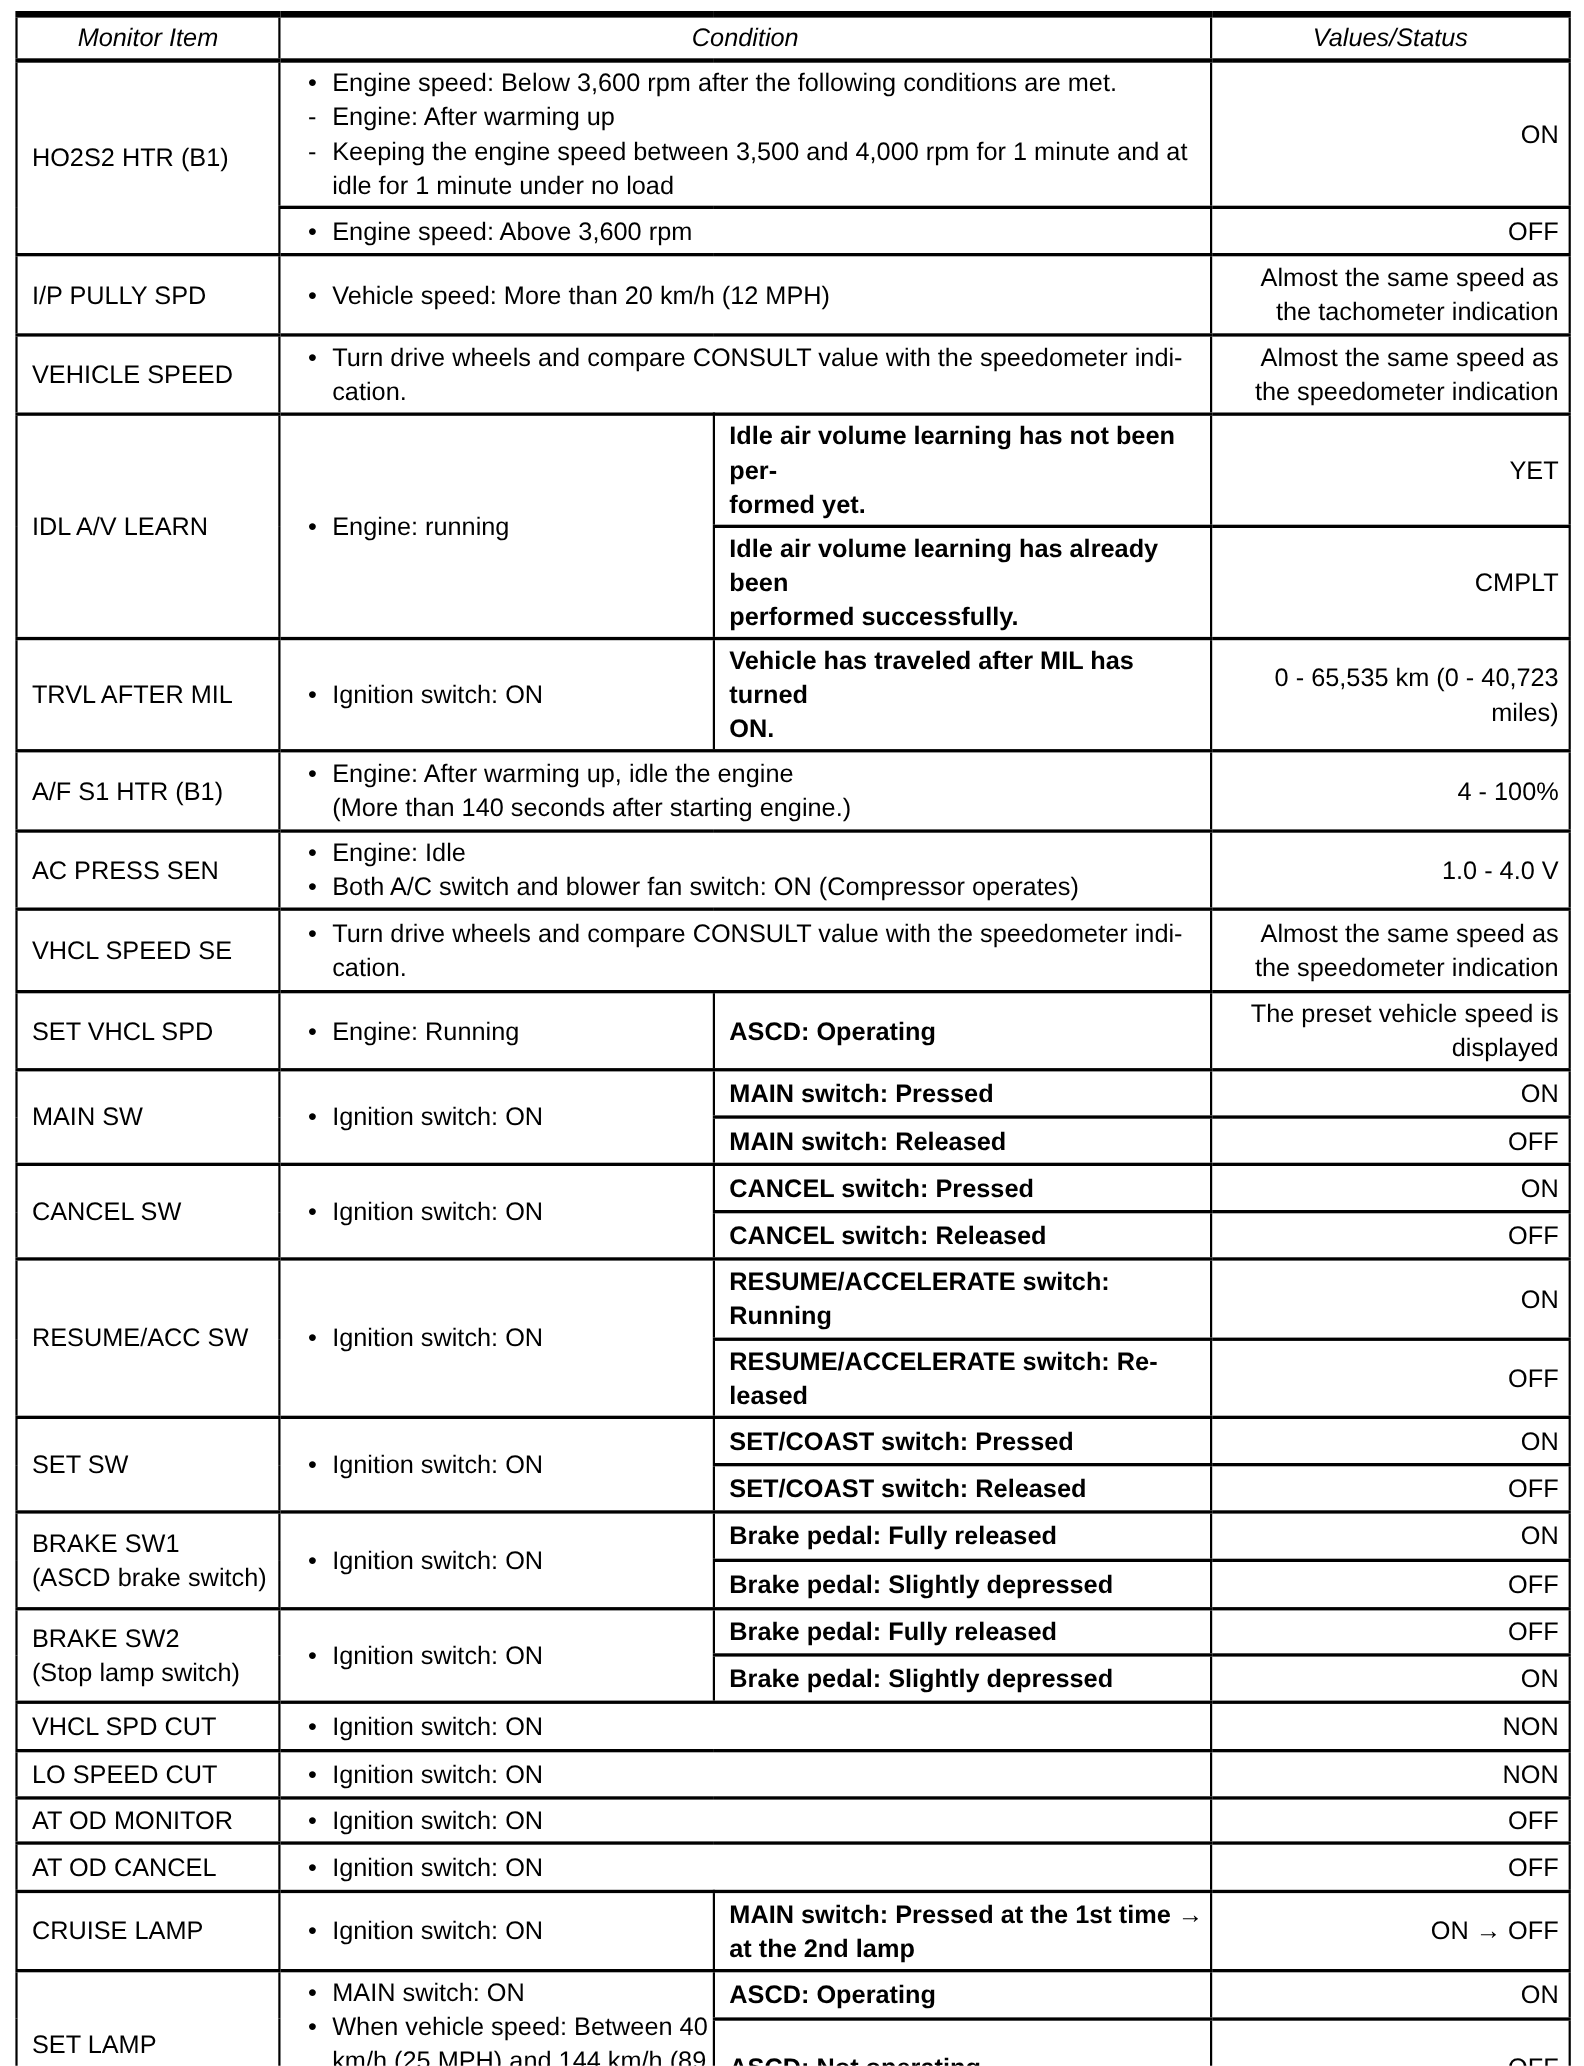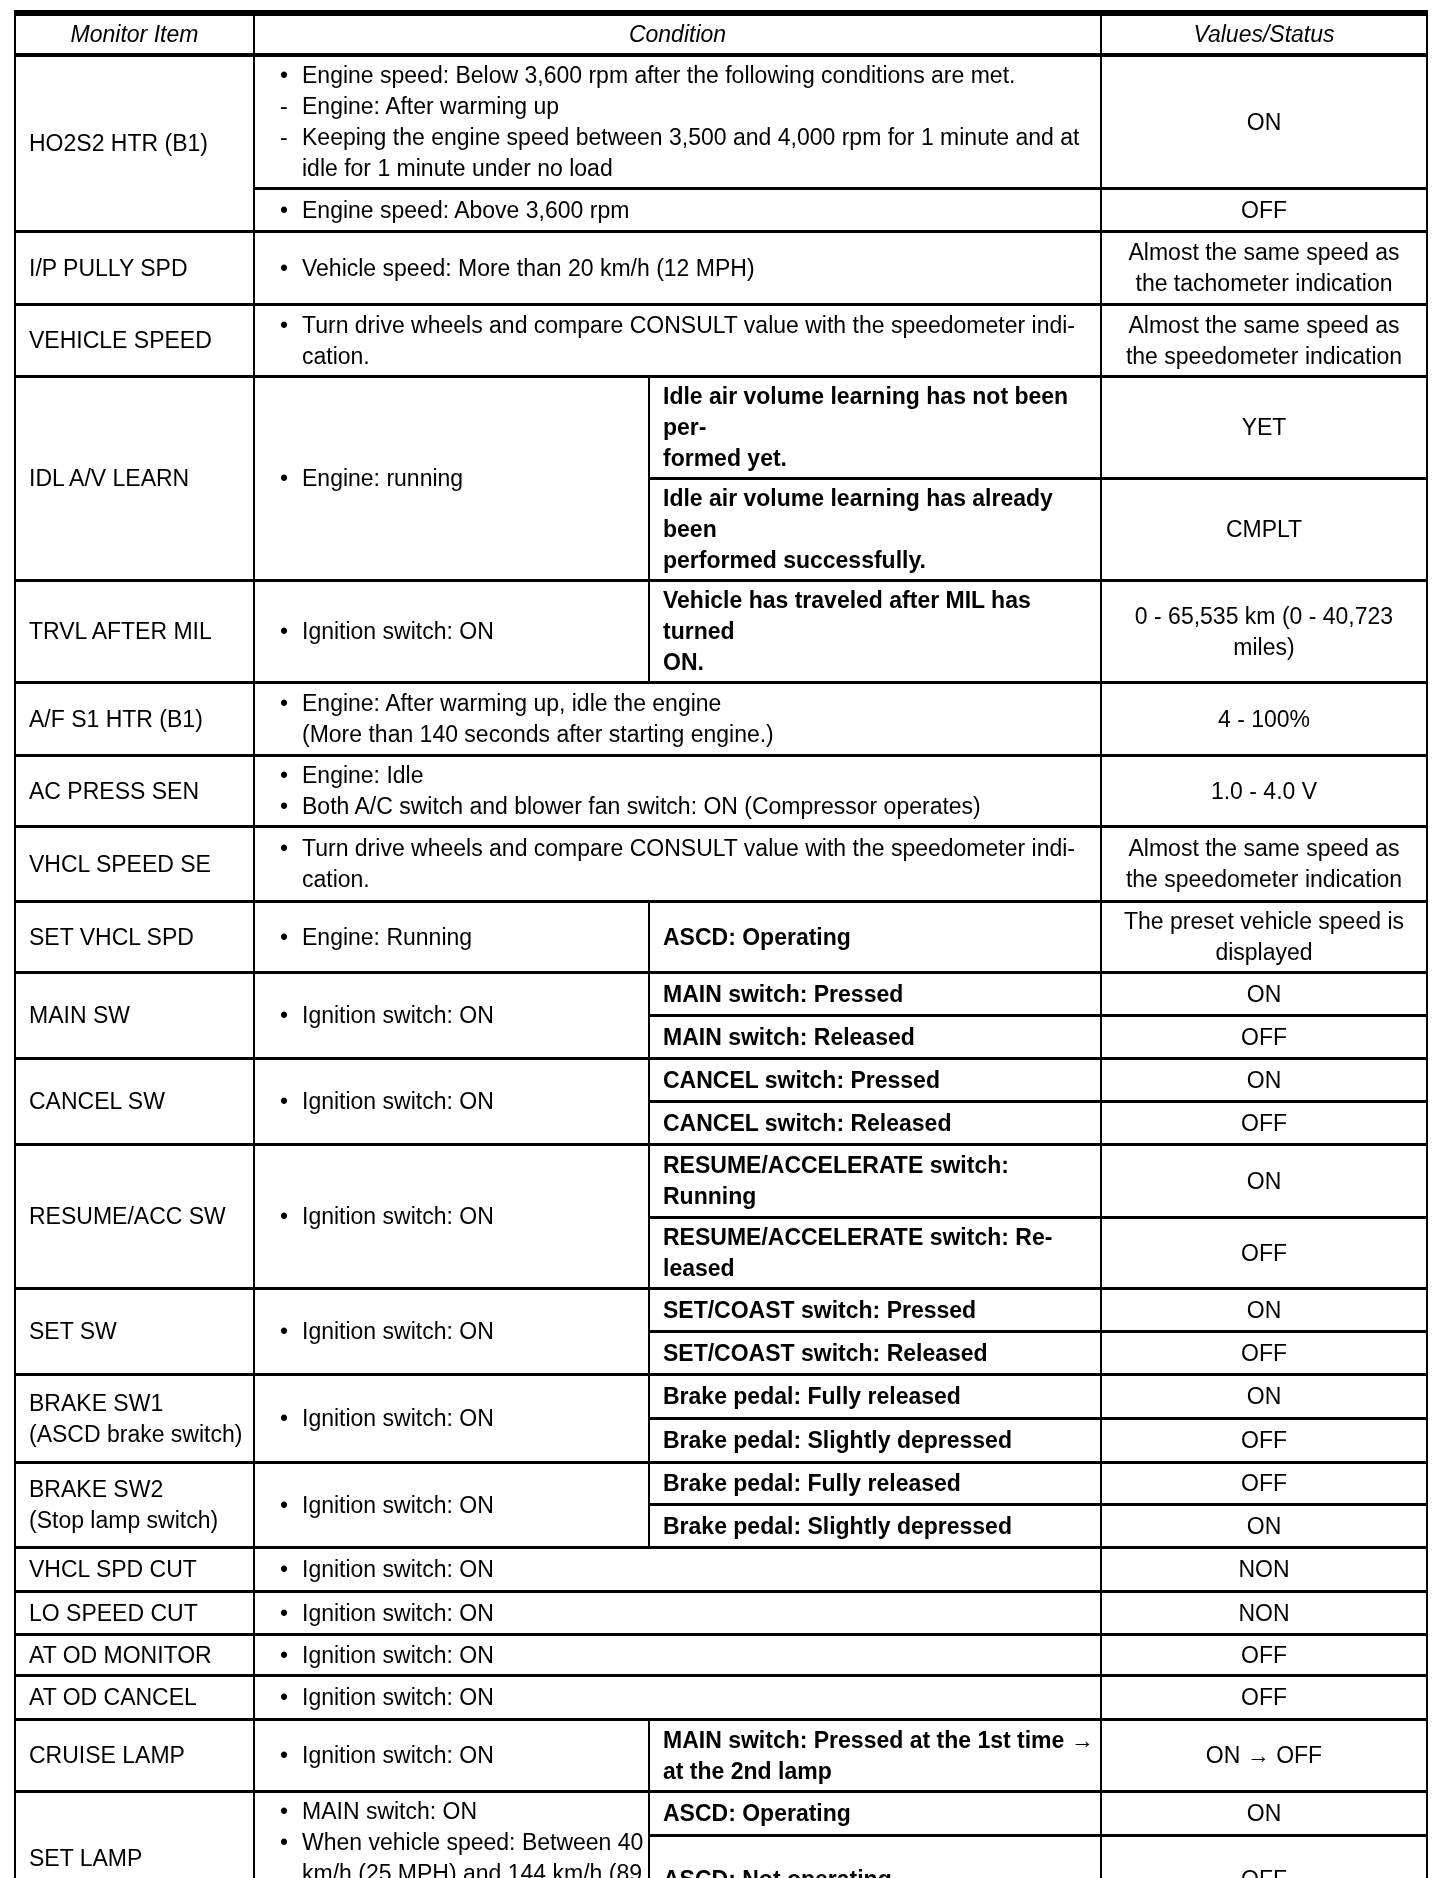--- a/index.html
+++ b/index.html
@@ -7,21 +7,21 @@
   table{border-collapse:collapse;table-layout:fixed;margin:10px 0 0 14px;
         font-family:"Liberation Sans",sans-serif;font-size:23px;line-height:31px;color:#000;}
   td{border:3px solid #000;border-left-width:2px;border-right-width:2px;
      vertical-align:middle;padding:3px 0;overflow:hidden;}
   tr.hd td{border-top-width:6px;border-bottom-width:4px;text-align:center;padding:3px 4px;font-style:italic;}
   tr.last td{border-bottom-width:8px;margin-top:14px;}
   .ln{display:flex;padding-left:13px;}
   .mk{flex:0 0 34px;box-sizing:border-box;padding-left:12px;}
   .tx{flex:1 1 auto;padding-right:4px;}
   td.c3 .ln{padding-right:2px;font-weight:bold;}
-  td.cv{text-align:center;padding:3px 9px;}
+  td.cv{text-align:right;padding:3px 9px;}
 </style>
 </head>
 <body>
 
 <table>
   <colgroup>
     <col style="width:239px">
       <col style="width:395px">
       <col style="width:452px">
       <col style="width:326px">

